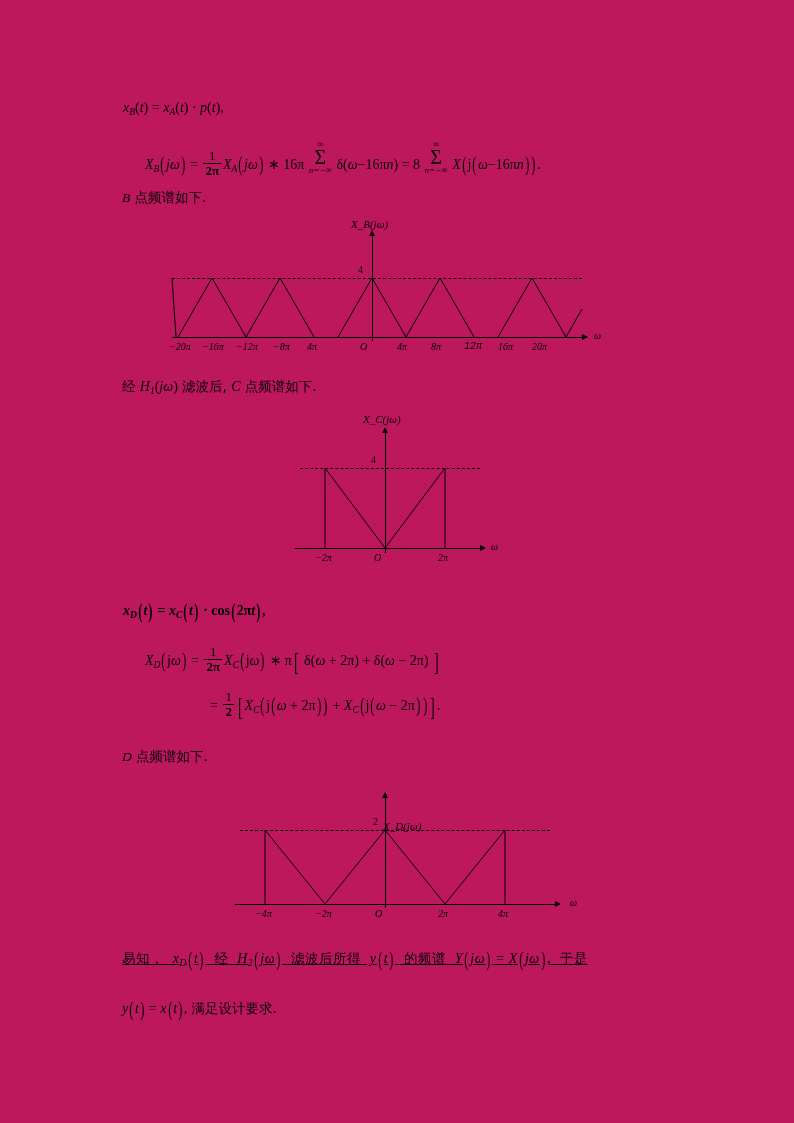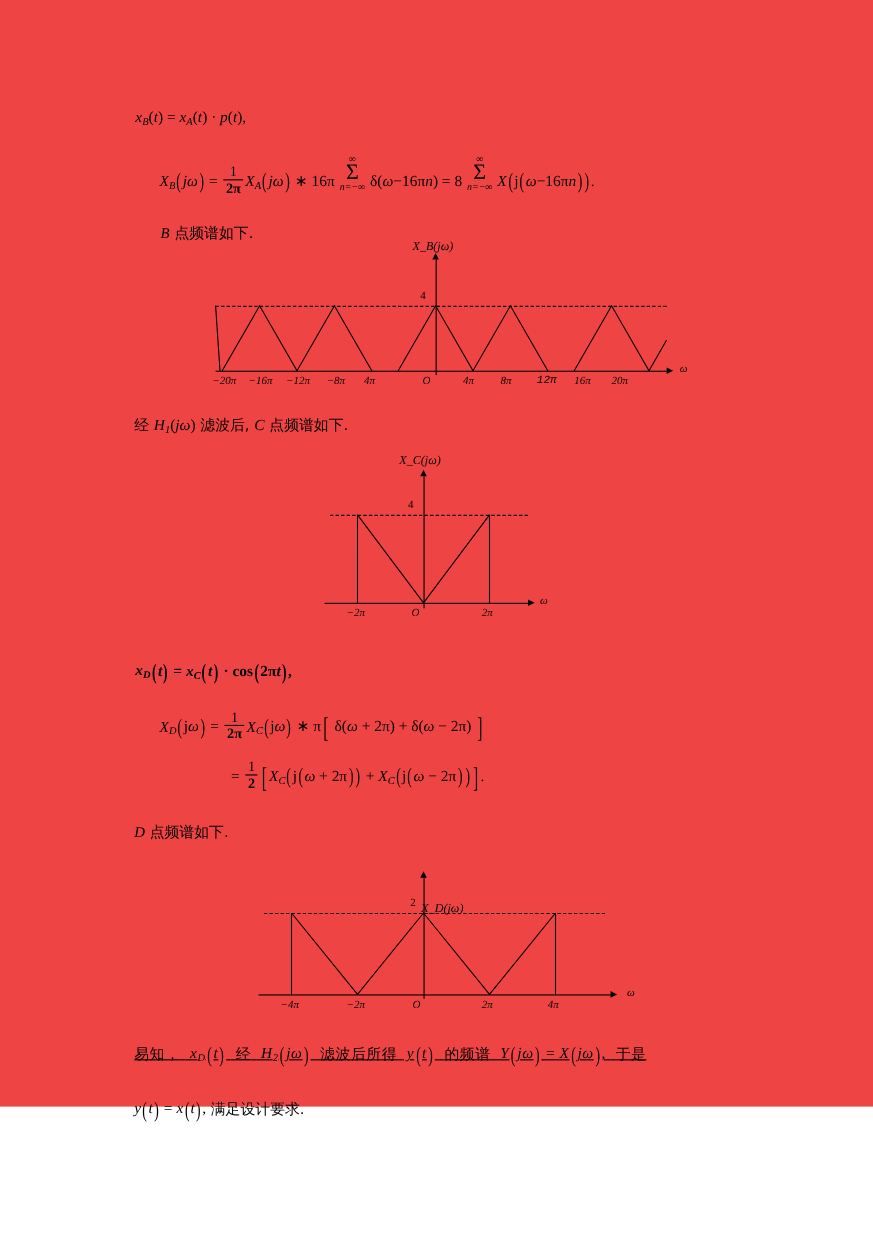--- a/index.html
+++ b/index.html
@@ -11,22 +11,22 @@
     width: 794px;
     height: 1123px;
     font-family: "Liberation Serif", serif;
     color: #000;
     position: relative;
     overflow: hidden;
   }
   .page {
     position: relative;
     width: 794px;
-    height: 1006px;
-    background: #ef4444;
+    height: 1123px;
+    background: #be185d;
   }
   .block {
     position: absolute;
   }
   .math {
     font-family: "Liberation Serif", serif;
     font-style: italic;
     font-size: 14px;
     white-space: nowrap;
   }
@@ -134,25 +134,25 @@
 <div class="page">
 
   <div class="block math" style="left:123px; top:100px;">
     <span>x<span class="sub">B</span></span><span class="up">(</span>t<span class="up">)</span><span class="up">&nbsp;=&nbsp;</span>x<span class="sub">A</span><span class="up">(</span>t<span class="up">)</span><span class="up">&nbsp;·&nbsp;</span>p<span class="up">(</span>t<span class="up">),</span>
   </div>
 
   <div class="block math" style="left:145px; top:140px;">
     <span>X<span class="sub">B</span></span><span class="brk">(</span>j<span>ω</span><span class="brk">)</span><span class="up">&nbsp;=&nbsp;</span><span class="frac"><span class="num">1</span><span class="den">2π</span></span><span>X<span class="sub">A</span></span><span class="brk">(</span>j<span>ω</span><span class="brk">)</span><span class="up">&nbsp;∗&nbsp;16π&nbsp;</span><span class="sigma"><span class="lim-top">∞</span><span class="big">Σ</span><span class="lim-bot">n=−∞</span></span><span class="up">&nbsp;δ(</span>ω<span class="up">−16π</span>n<span class="up">)&nbsp;=&nbsp;8&nbsp;</span><span class="sigma"><span class="lim-top">∞</span><span class="big">Σ</span><span class="lim-bot">n=−∞</span></span><span>&nbsp;X</span><span class="brk">(</span><span class="up">j</span><span class="brk">(</span>ω<span class="up">−16π</span>n<span class="brk">)</span><span class="brk">)</span><span class="up">.</span>
   </div>
 
-  <div class="block cn" style="left:122px; top:203px;margin-left:24px;">
+  <div class="block cn" style="left:122px; top:189px;">
     <span style="font-family:'Liberation Serif',serif; font-style:italic;">B</span>&nbsp;点频谱如下.
   </div>
 
-  <div class="fig" style="left:178px; top:218px; width:460px; height:130px;">
+  <div class="fig" style="left:154px; top:218px; width:460px; height:130px;">
 
     <div class="lbl-t" style="left:197px; top:0px;">X_B(jω)</div>
 
     <div class="axis-v" style="left:218px; top:18px; height:105px;"></div>
     <div class="arrow-u" style="left:215px; top:12px;"></div>
 
     <div class="axis-h" style="left:18px; top:119px; width:410px;"></div>
     <div class="arrow-r" style="left:428px; top:116px;"></div>
     <div class="lbl" style="left:440px; top:112px;">ω</div>
 

